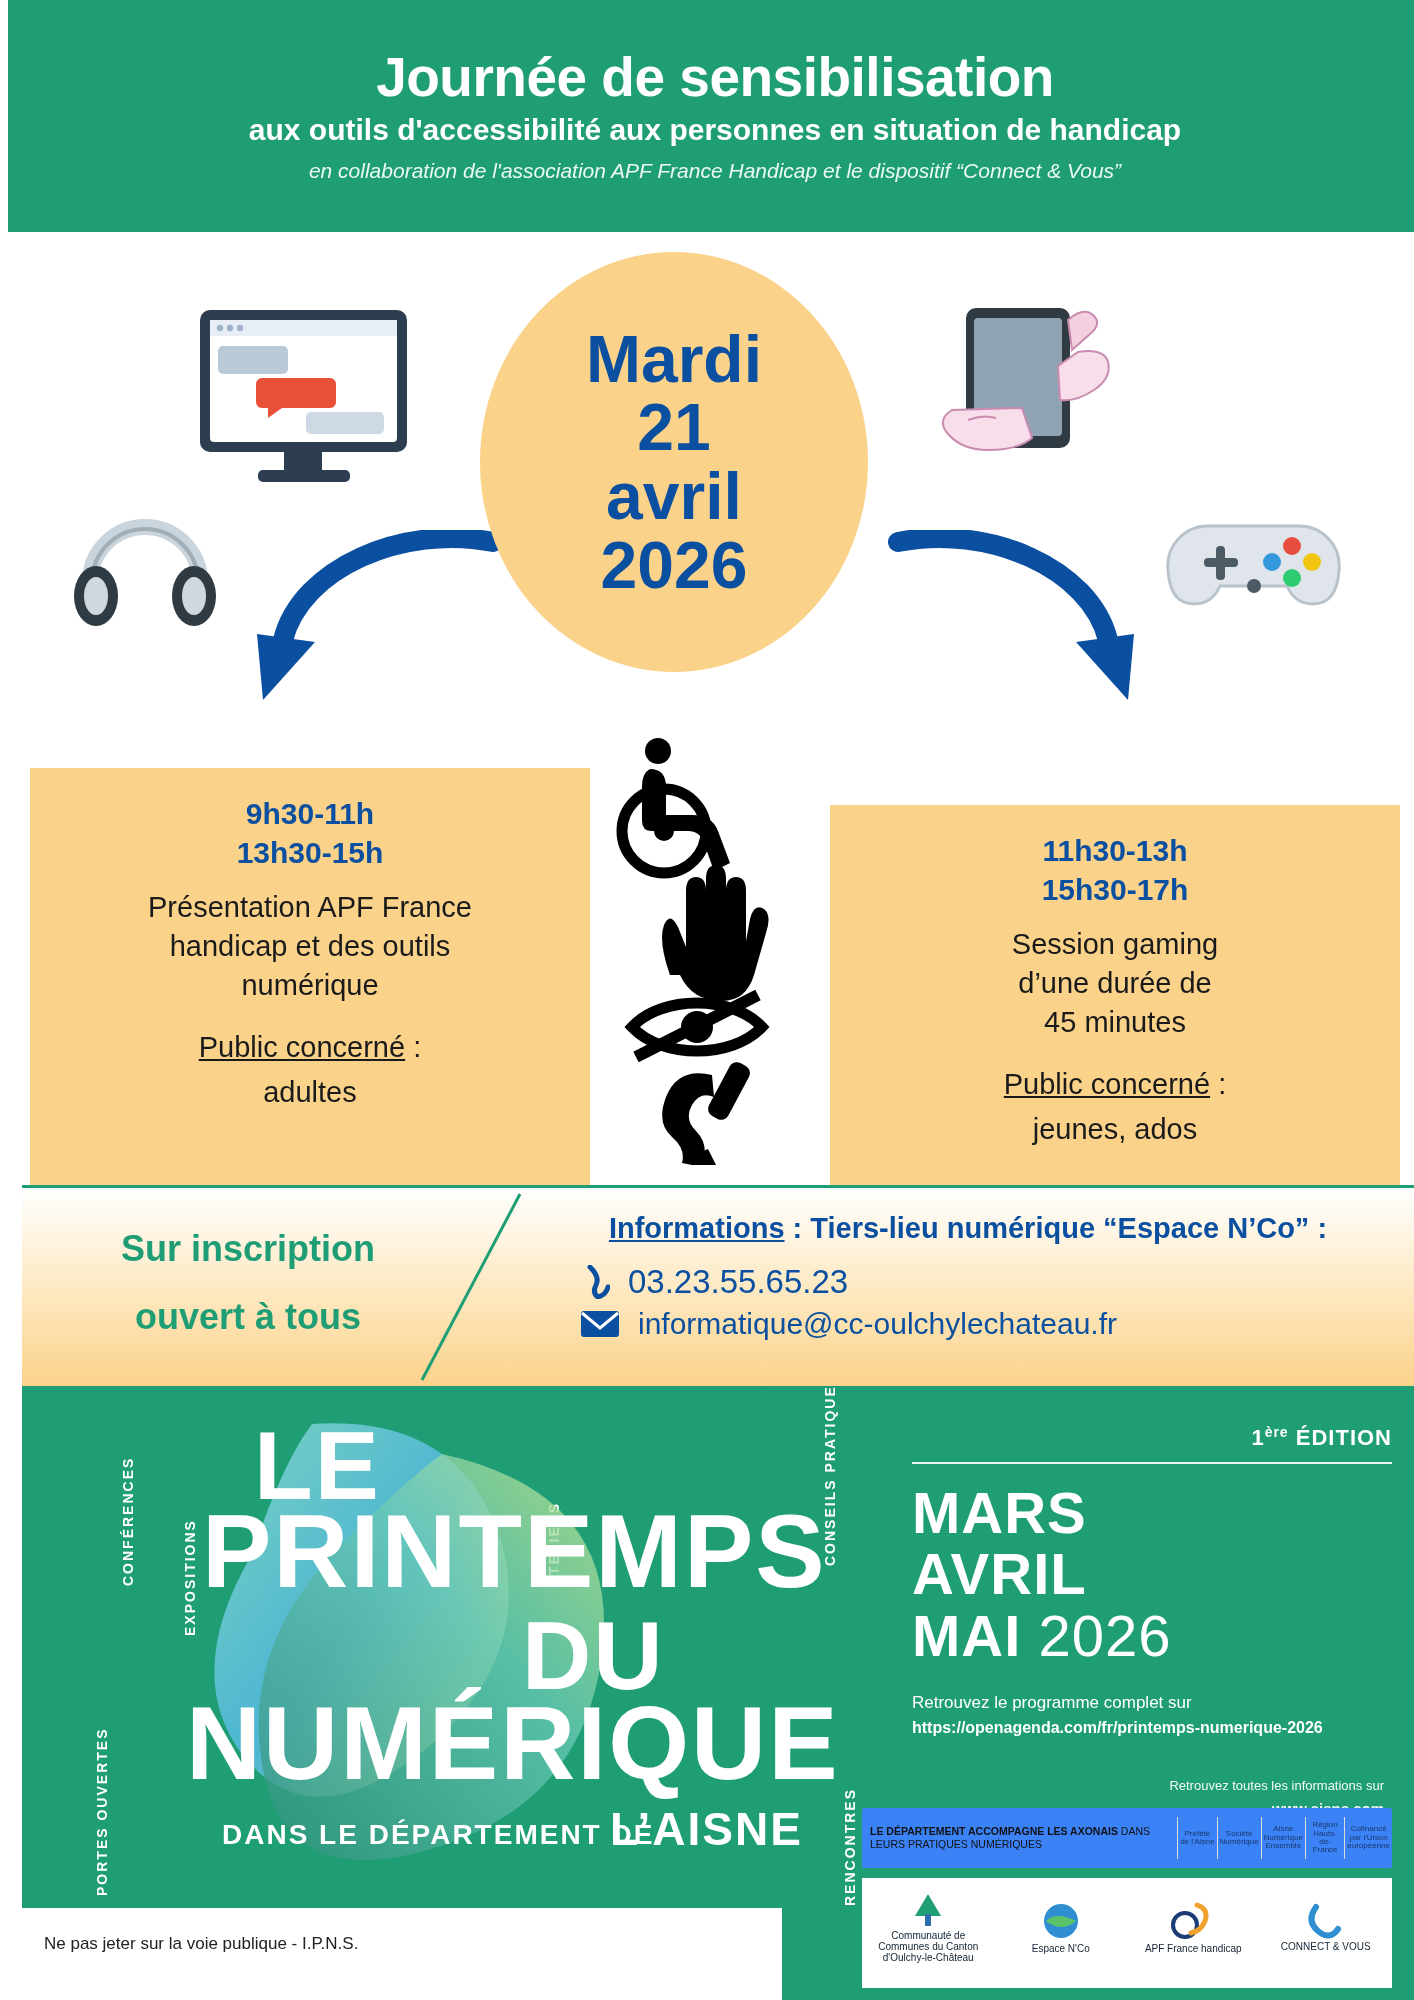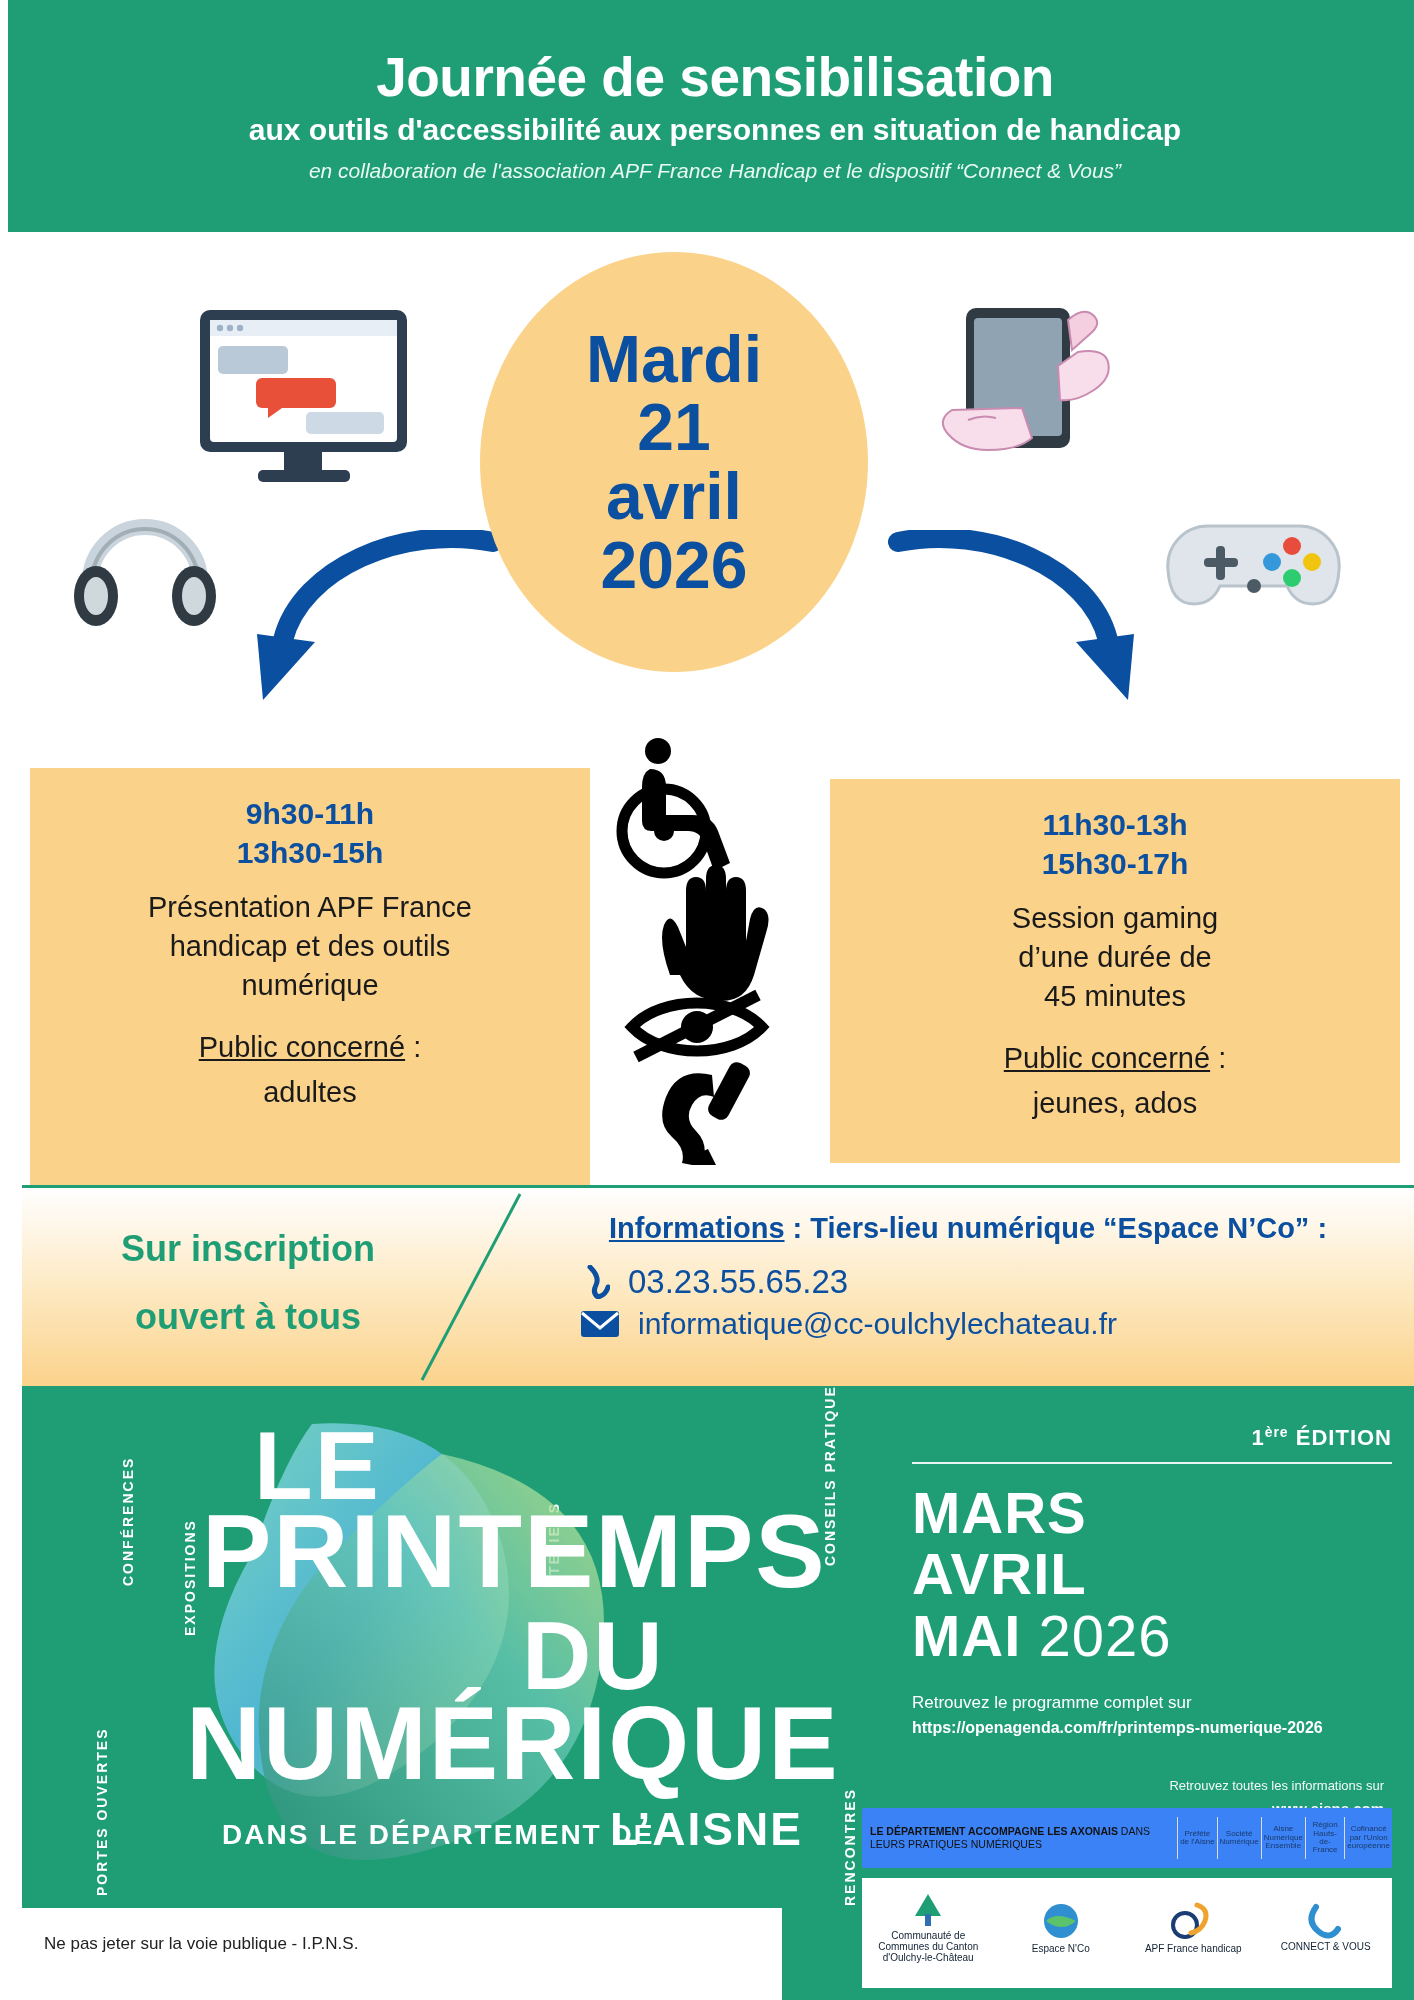--- a/index.html
+++ b/index.html
@@ -57,21 +57,21 @@
 
   
   .block{
     position:absolute;
     background:#fbd28a;
     padding:26px 22px;
     box-sizing:border-box;
     text-align:center;
   }
   .block.left{left:22px;top:768px;width:560px;height:484px;}
-  .block.right{left:822px;top:779px;width:570px;height:384px;}
+  .block.right{left:822px;top:805px;width:570px;height:384px;}
   .block .hours{color:#0b4fa0;font-weight:bold;font-size:30px;line-height:1.3;margin-bottom:16px;white-space:pre-line;}
   .block .desc{color:#1a1a1a;font-size:29px;line-height:1.34;margin-bottom:24px;white-space:pre-line;}
   .block .pub-line{font-size:29px;line-height:1.3;color:#1a1a1a;}
   .block .pub-label{text-decoration:underline;}
   .block .pub-value{display:block;margin-top:8px;font-size:29px;}
 
   
   .reg-band{
     position:absolute;left:14px;top:1185px;width:1400px;height:200px;
     background:linear-gradient(180deg,#ffffff 0%,#fde7bd 55%,#fbd28a 100%);

